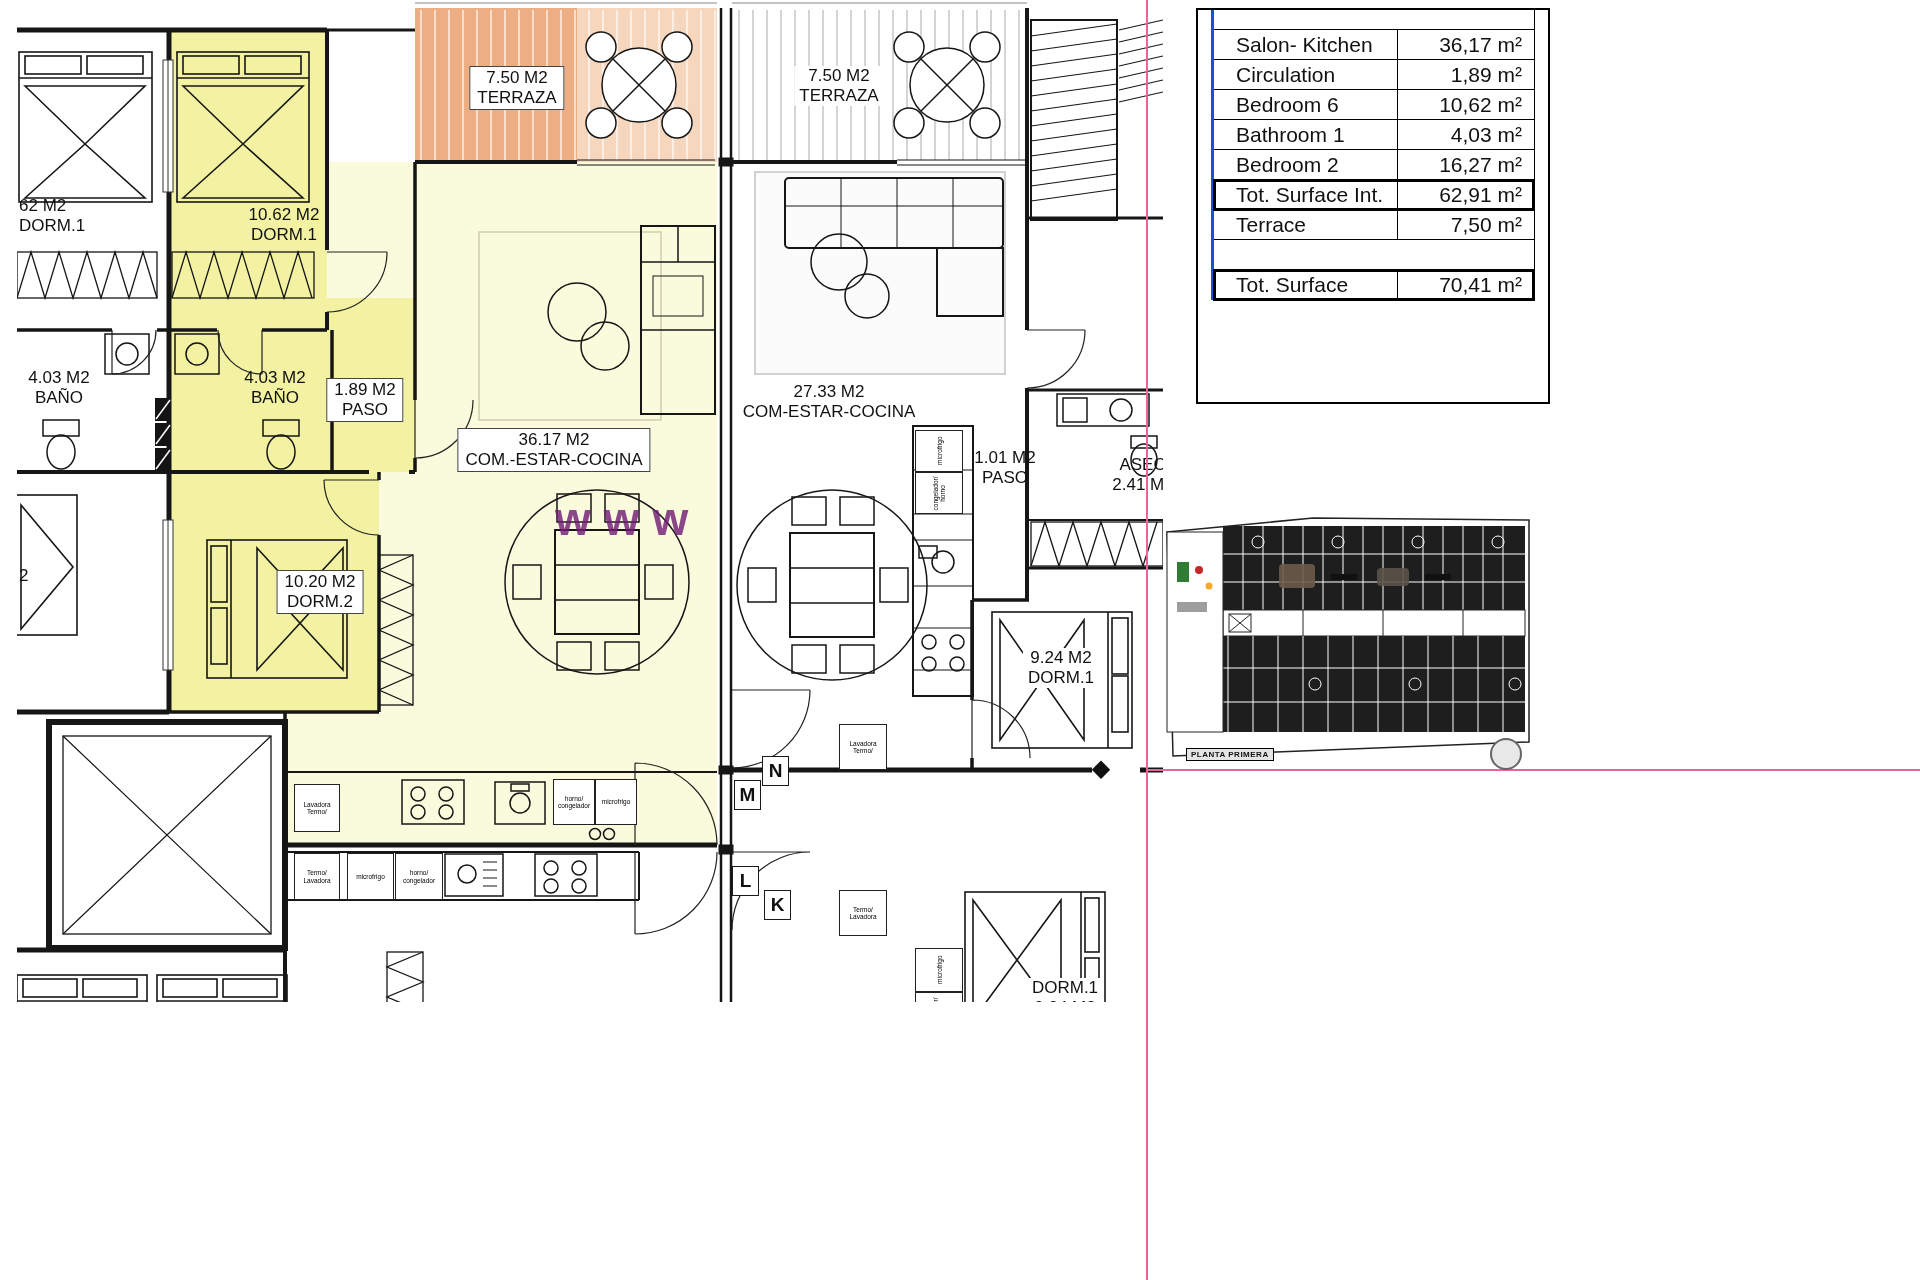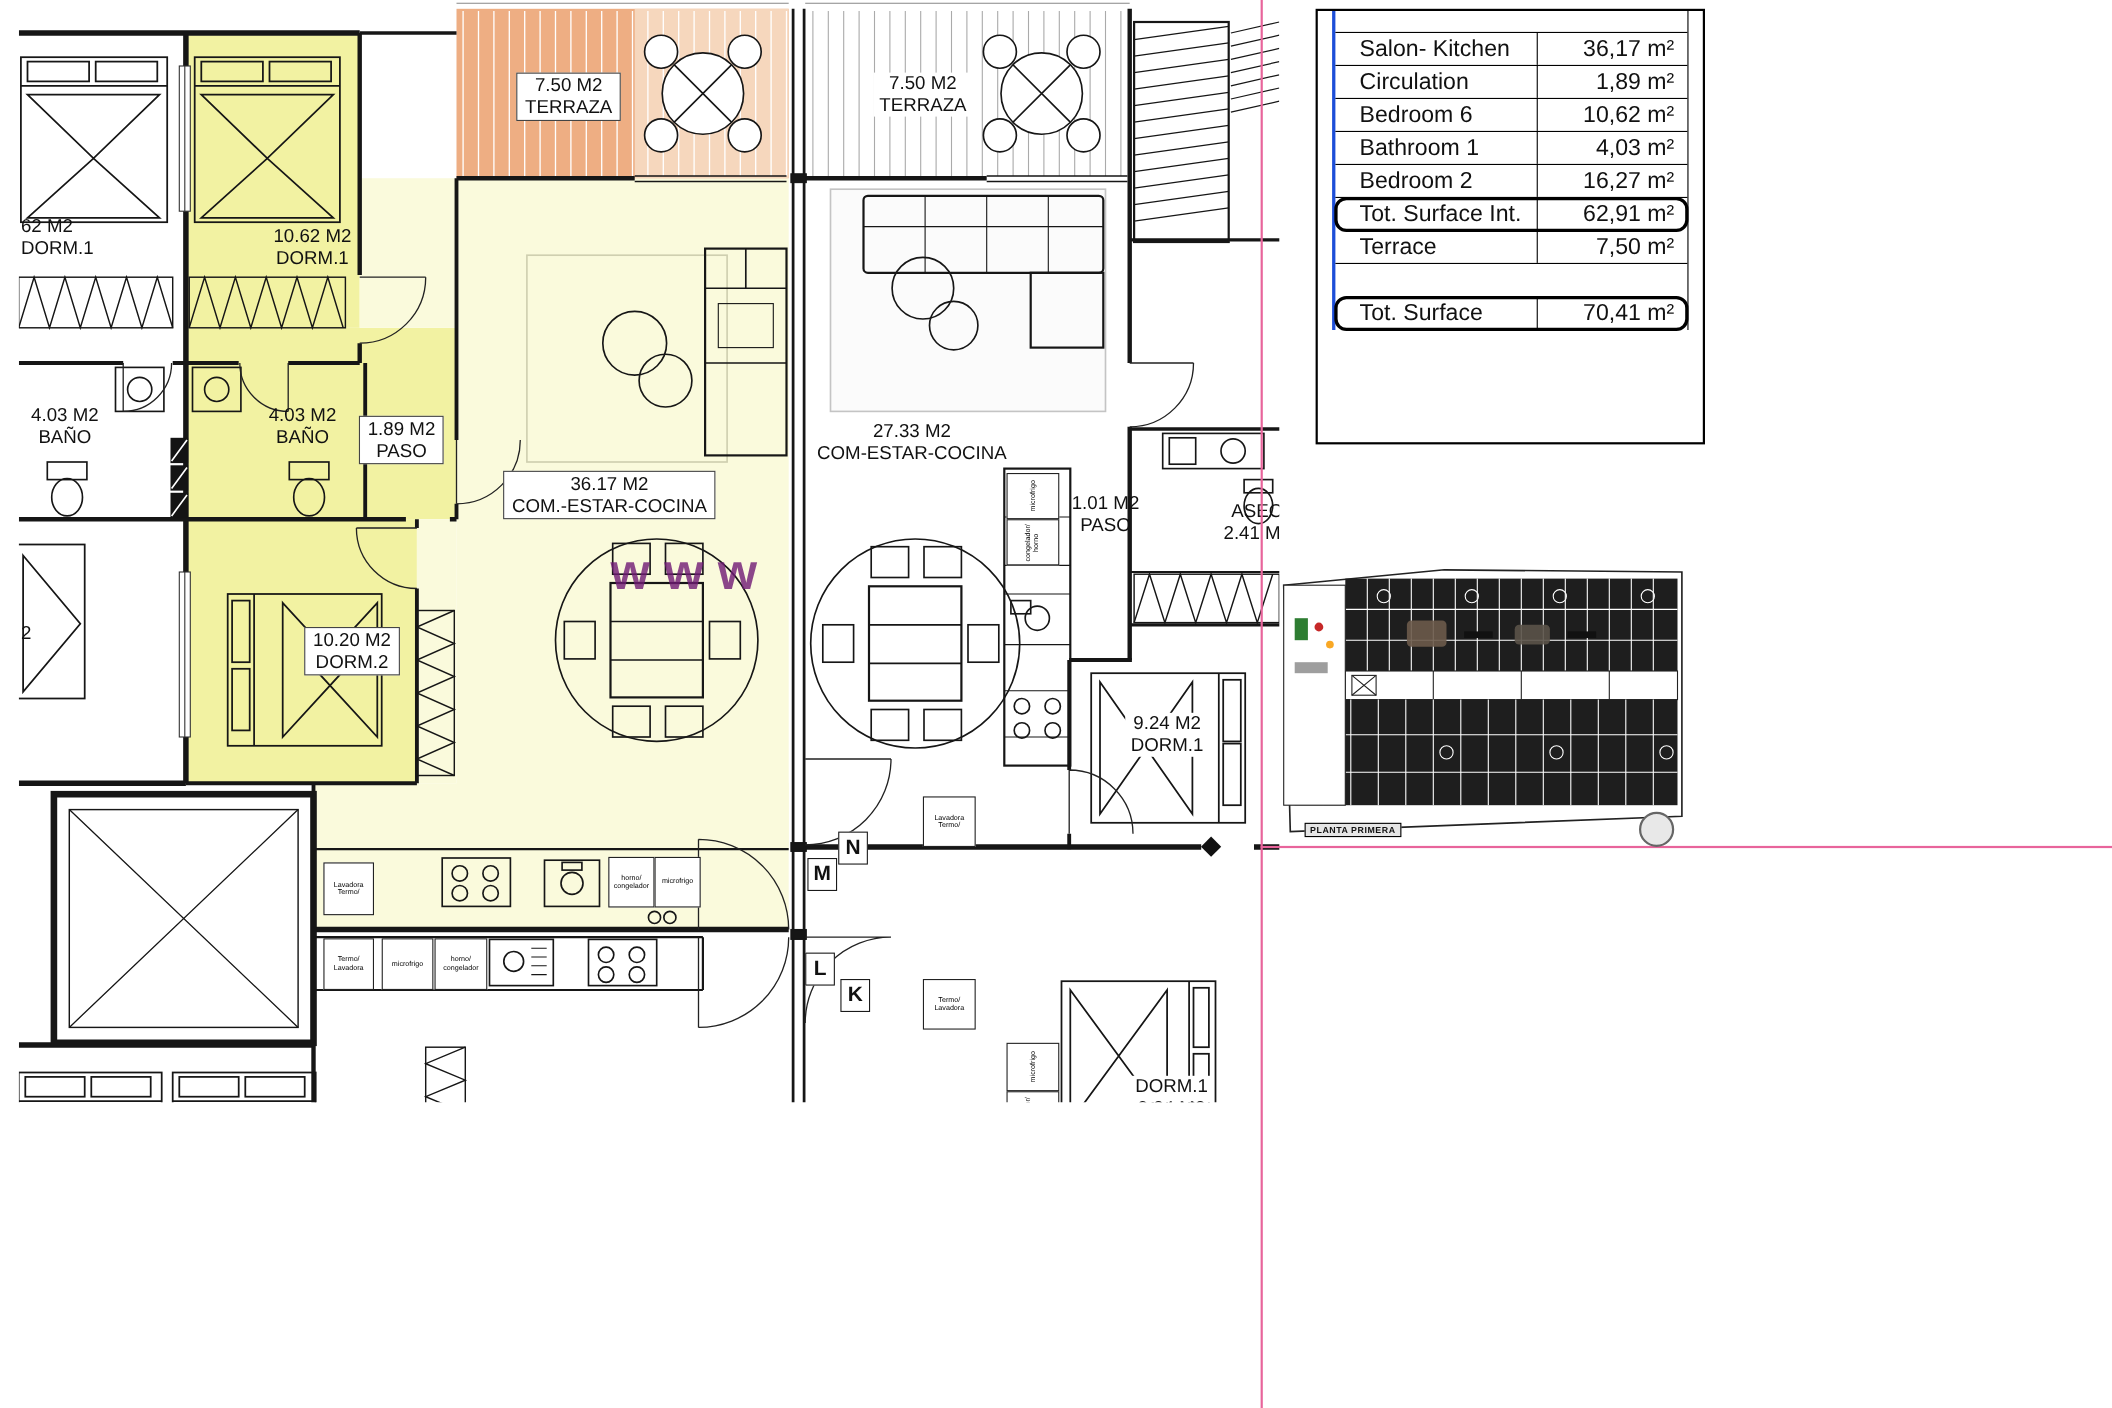--- a/index.html
+++ b/index.html
@@ -25,21 +25,21 @@
   #vline{position:absolute;left:1146px;top:0;width:2px;height:1280px;background:var(--boundary,#e8649b);}
   #hline{position:absolute;left:1146px;top:769px;width:774px;height:2px;background:var(--boundary,#e8649b);}
   
   #areatable{position:absolute;left:1196px;top:8px;width:350px;height:392px;border:2px solid #000;background:#fff;}
   .ttitle{height:42px;display:flex;align-items:center;justify-content:center;font-size:26px;
           letter-spacing:2px;border-bottom:1px solid #000;}
   .tgrid{margin:0 13px;border-left:3px solid #1d4ed8;border-right:1px solid #000;}
   .tgap{height:19px;border-bottom:1px solid #000;}
   .tgap2{height:30px;}
   .trow{display:flex;height:29px;border-bottom:1px solid #000;align-items:stretch;}
-  .trow.thick{outline:3px solid #000;outline-offset:-2px;border-radius:10px;}
+  .trow.thick{outline:3px solid #000;outline-offset:-2px;}
   .tl{flex:1;display:flex;align-items:center;padding-left:22px;font-size:21px;border-right:1px solid #000;}
   .tv{width:124px;display:flex;align-items:center;justify-content:flex-end;padding-right:12px;font-size:21px;}
   
   #thumb{position:absolute;left:1163px;top:506px;width:370px;height:262px;}
   #thumbcap{position:absolute;left:1186px;top:748px;border:1px solid #000;background:#e5e5e5;font-size:8px;
             font-weight:700;padding:1px 4px;letter-spacing:.5px;}
   #thumblogo{position:absolute;left:1490px;top:738px;width:28px;height:28px;border-radius:50%;
              border:2px solid #666;background:#e8e8e8;}
 </style>
 </head>

